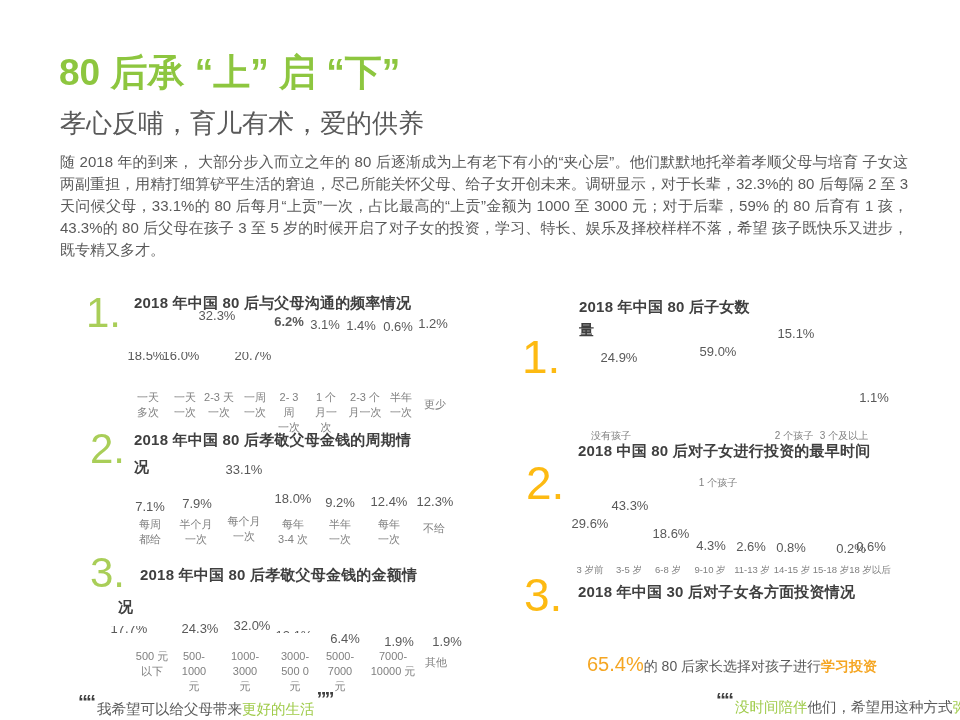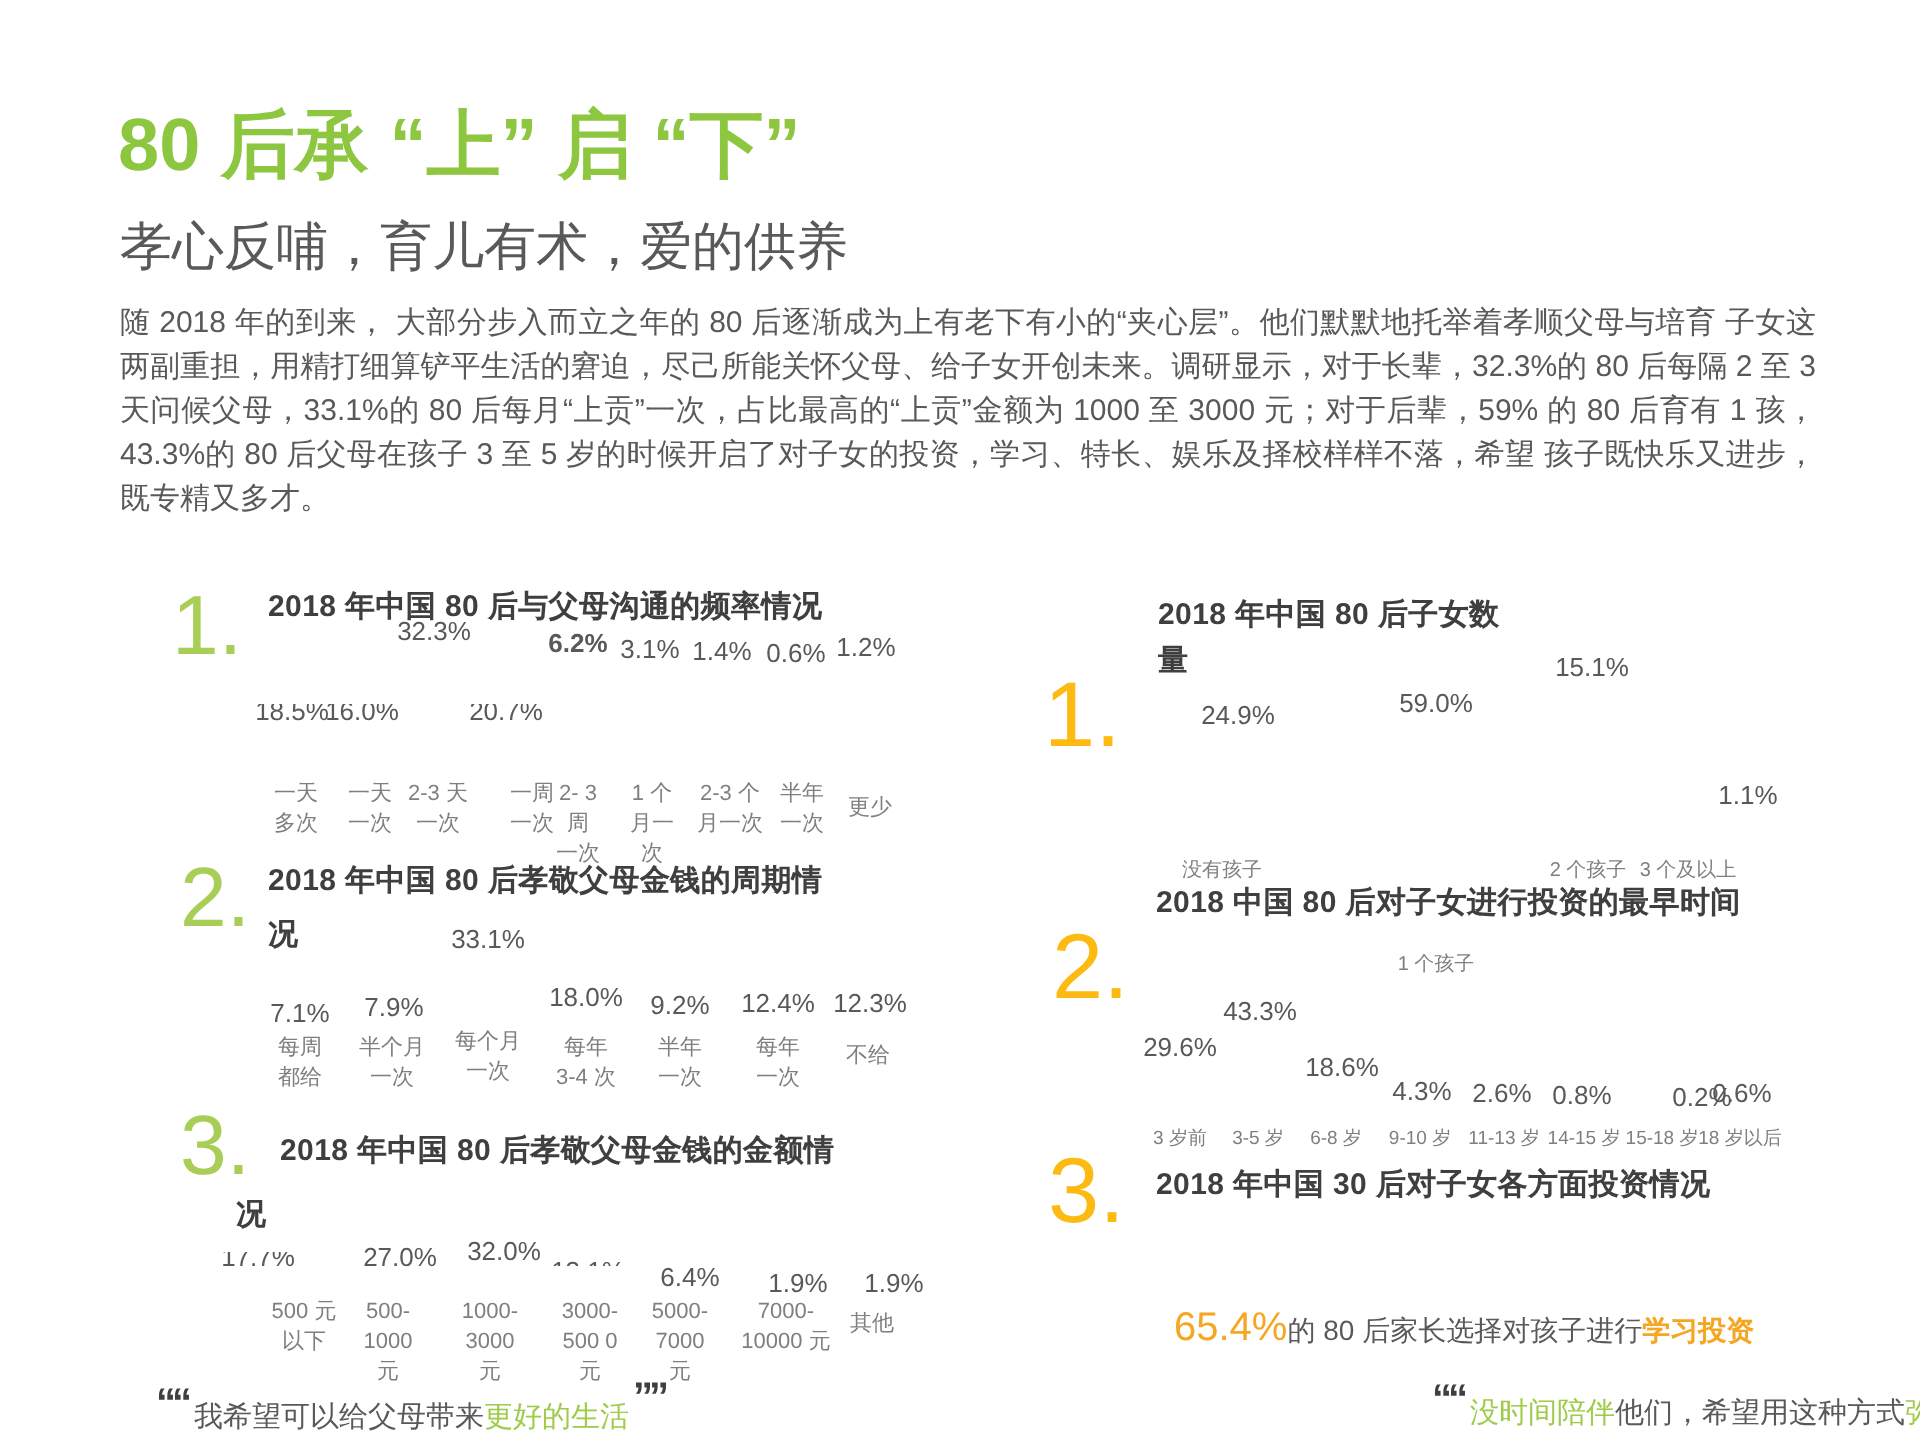--- a/index.html
+++ b/index.html
@@ -55,21 +55,21 @@
       <div class="vlabel" style="left: 325px; top: 317px;">3.1%</div>
       <div class="vlabel" style="left: 361px; top: 318px;">1.4%</div>
       <div class="vlabel" style="left: 398px; top: 319px;">0.6%</div>
       <div class="vlabel" style="left: 433px; top: 316px;">1.2%</div>
       <div class="clabel" style="left: 148px; top: 390px; font-size: 11px;">一天
 多次</div>
       <div class="clabel" style="left: 185px; top: 390px; font-size: 11px;">一天
 一次</div>
       <div class="clabel" style="left: 219px; top: 390px; font-size: 11px;">2-3 天
 一次</div>
-      <div class="clabel" style="left: 255px; top: 390px; font-size: 11px; margin-left: 11px;">一周
+      <div class="clabel" style="left: 255px; top: 390px; font-size: 11px;">一周
 一次</div>
       <div class="clabel" style="left: 289px; top: 390px; font-size: 11px;">2- 3
 周
 一次</div>
       <div class="clabel" style="left: 326px; top: 390px; font-size: 11px;">1 个
 月一
 次</div>
       <div class="clabel" style="left: 365px; top: 390px; font-size: 11px;">2-3 个
 月一次</div>
       <div class="clabel" style="left: 401px; top: 390px; font-size: 11px;">半年
@@ -97,21 +97,21 @@
 一次</div>
       <div class="clabel" style="left: 389px; top: 517px; font-size: 11px;">每年
 一次</div>
       <div class="clabel" style="left: 434px; top: 521px; font-size: 11px;">不给</div>
       <div class="chart-num" style="left: 90px; top: 552px;">3.</div>
       <div class="chart-title" style="left: 140px; top: 566px;">2018 年中国 80 后孝敬父母金钱的金额情</div>
       <div class="chart-title" style="left: 118px; top: 598px;">况</div>
       <div class="vclip" style="left: 129px; top: 626px; height: 10px;">
         <span style="margin-top: -5px;">17.7%</span>
       </div>
-      <div class="vlabel" style="left: 200px; top: 621px;">27.0%</div>
+      <div class="vlabel" style="left: 200px; top: 621px;">24.3%</div>
       <div class="vlabel" style="left: 252px; top: 618px;">32.0%</div>
       <div class="vclip" style="left: 294px; top: 628px; height: 5px;">
         <span style="margin-top: 0px;">13.1%</span>
       </div>
       <div class="vlabel" style="left: 345px; top: 631px;">6.4%</div>
       <div class="vlabel" style="left: 399px; top: 634px;">1.9%</div>
       <div class="vlabel" style="left: 447px; top: 634px;">1.9%</div>
       <div class="clabel" style="left: 152px; top: 649px; font-size: 11px;">500 元
 以下</div>
       <div class="clabel" style="left: 194px; top: 649px; font-size: 11px;">500-

